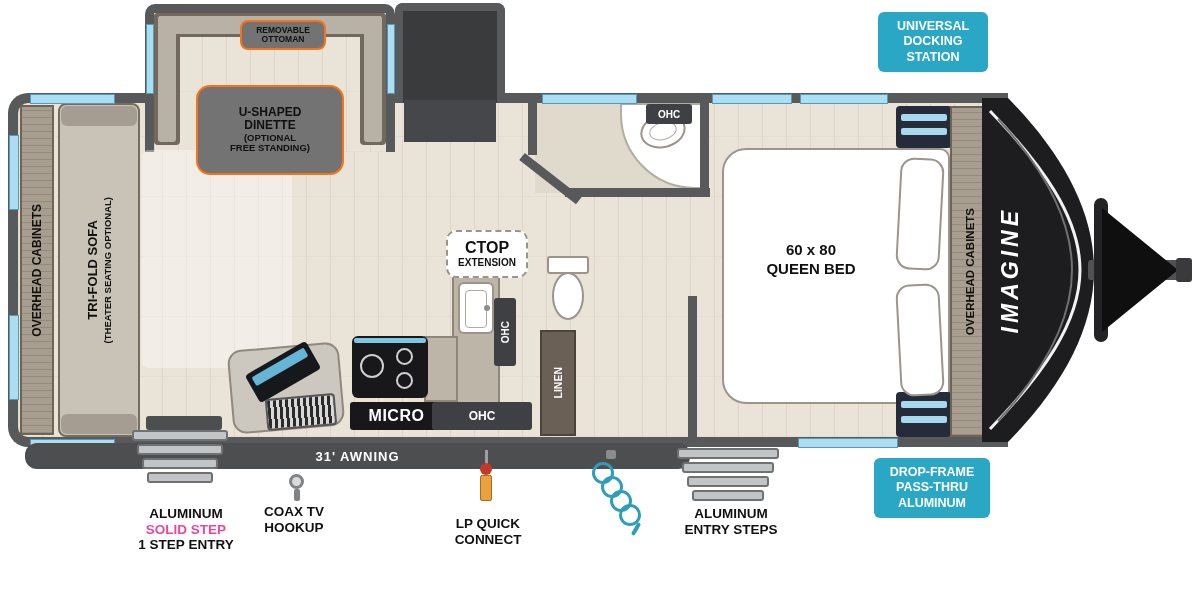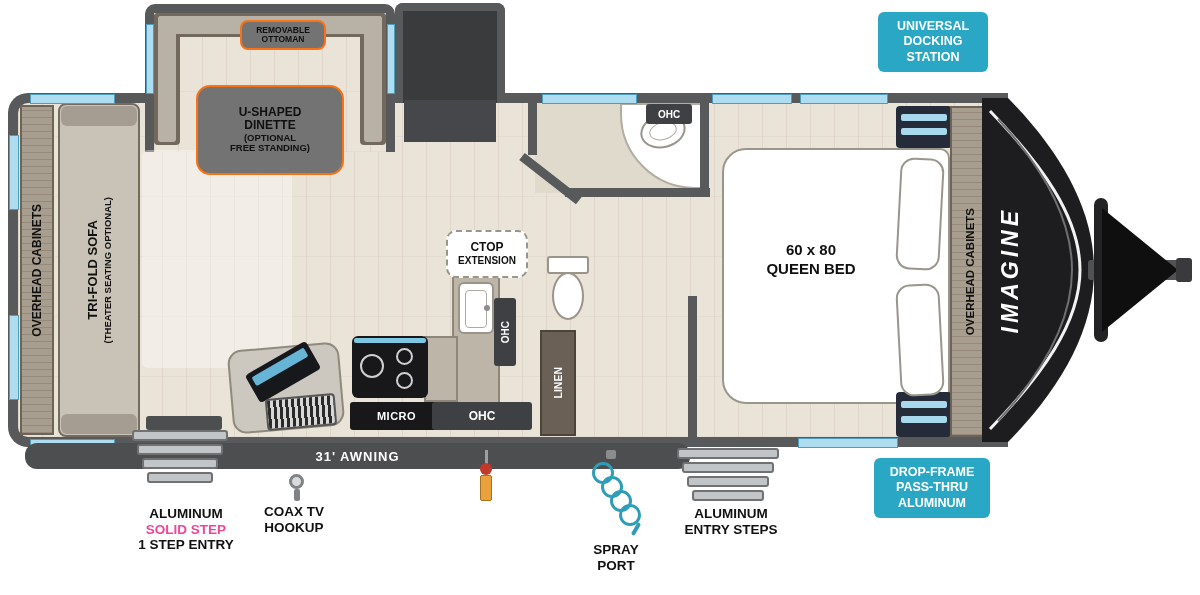--- a/index.html
+++ b/index.html
@@ -99,31 +99,31 @@
   <div class="abs" style="left:458px; top:282px; width:36px; height:52px; background:#fff; border:2px solid #9a948a; border-radius:6px; z-index:4;">
     <div style="position:absolute; left:5px; top:6px; width:22px; height:38px; border:1px solid #b0aba0; border-radius:4px;"></div>
     <div style="position:absolute; right:2px; top:21px; width:6px; height:6px; background:#8b8d8f; border-radius:50%;"></div>
   </div>
   <div class="abs" style="left:352px; top:336px; width:76px; height:62px; background:#18181a; border-radius:6px; z-index:4;">
     <div style="position:absolute; left:2px; top:2px; width:72px; height:5px; background:#7fc6e2; border-radius:2px;"></div>
     <div style="position:absolute; left:8px; top:18px; width:24px; height:24px; border:2px solid #cfcfcf; border-radius:50%;"></div>
     <div style="position:absolute; left:44px; top:12px; width:17px; height:17px; border:2px solid #cfcfcf; border-radius:50%;"></div>
     <div style="position:absolute; left:44px; top:36px; width:17px; height:17px; border:2px solid #cfcfcf; border-radius:50%;"></div>
   </div>
-  <div class="abs blackbox" style="left:350px; top:402px; width:93px; height:28px; border-radius:3px; font-size:11px; letter-spacing:.5px; z-index:4;">
+  <div class="abs blackbox" style="left:350px; top:402px; width:93px; height:28px; border-radius:3px; font-size:16px; letter-spacing:.5px; z-index:4;">
     <span>MICRO</span>
   </div>
   <div class="abs graybox" style="left:432px; top:402px; width:100px; height:28px; border-radius:3px; font-size:12px; z-index:4;">
     <span>OHC</span>
   </div>
   <div class="abs graybox vwrap" style="left:494px; top:298px; width:22px; height:68px; border-radius:3px; z-index:5;">
     <span class="vtext" style="font-size:10px;">OHC</span>
   </div>
   <div class="abs flexcol" style="left:446px; top:230px; width:82px; height:48px; background:#fff; border:2px dashed #9a958b; border-radius:10px; line-height:1.15; z-index:5;">
-    <span class="lblc" style="font-size:12px;">CTOP</span>
+    <span class="lblc" style="font-size:16px;">CTOP</span>
     <span class="lblc" style="font-size:10px;">EXTENSION</span>
   </div>
 
   <div class="abs" style="left:535px; top:103px; width:170px; height:90px; background:#e0dacd; z-index:2;"></div>
   <div class="abs wall" style="left:528px; top:103px; width:9px; height:52px; z-index:4;"></div>
   <div class="abs wall" style="left:522px; top:152px; width:72px; height:9px; transform:rotate(38deg); transform-origin:left center; z-index:4;"></div>
   <div class="abs wall" style="left:565px; top:188px; width:145px; height:9px; z-index:4;"></div>
   <div class="abs wall" style="left:700px; top:103px; width:9px; height:94px; z-index:4;"></div>
   <div class="abs" style="left:620px; top:103px; width:82px; height:86px; background:#fff; border:2px solid #b2ada2; border-radius:0 0 0 75px; z-index:3;"></div>
   <div class="abs" style="left:640px; top:114px; width:46px; height:34px; background:#fff; border:2px solid #9a948a; border-radius:50%; transform:rotate(-15deg); z-index:4;">
@@ -227,22 +227,22 @@
 
   <div class="abs callout" style="left:126px; top:506px; width:120px; z-index:8;">
     <span>ALUMINUM</span>
     <span class="teal-text">SOLID STEP</span>
     <span>1 STEP ENTRY</span>
   </div>
   <div class="abs callout" style="left:240px; top:504px; width:108px; z-index:8;">
     <span>COAX TV</span>
     <span>HOOKUP</span>
   </div>
-  <div class="abs callout" style="left:570px; top:542px; width:92px; z-index:8;">
-    <span>SPRAY</span>
-    <span>PORT</span>
+  <div class="abs callout" style="left:438px; top:516px; width:100px; z-index:8;">
+    <span>LP QUICK</span>
+    <span>CONNECT</span>
   </div>
   <div class="abs callout" style="left:670px; top:506px; width:122px; z-index:8;">
     <span>ALUMINUM</span>
     <span>ENTRY STEPS</span>
   </div>
 
 </div>
 
 </body></html>

